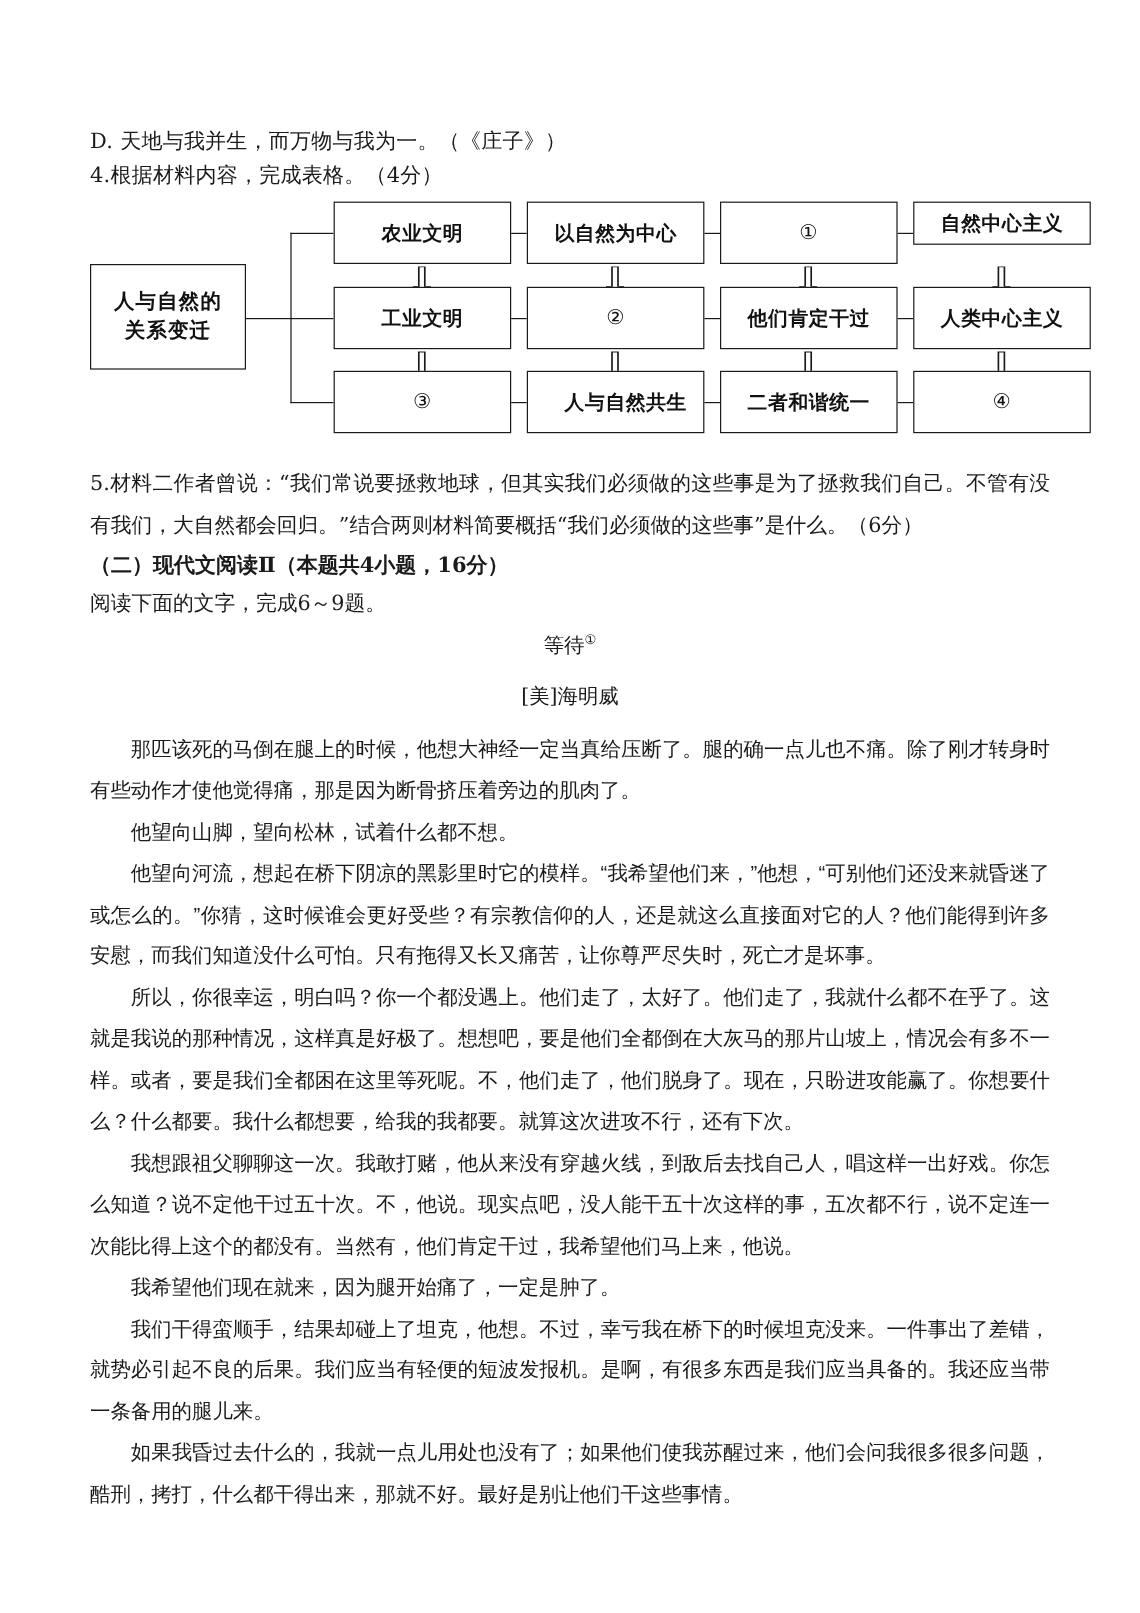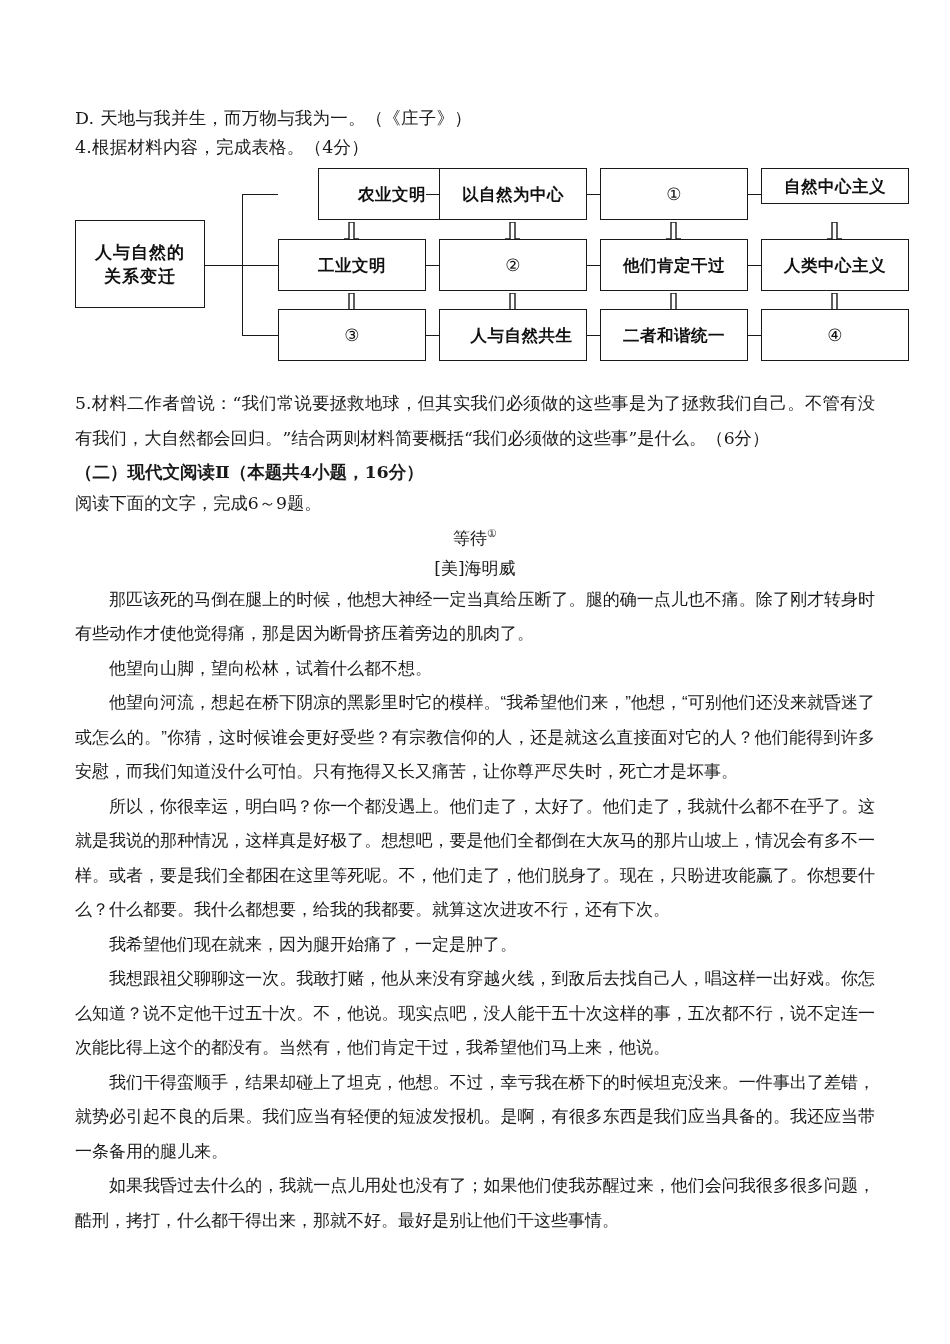--- a/index.html
+++ b/index.html
@@ -66,21 +66,21 @@
   .title-center {
     text-align: center;
     font-size: 17px;
     line-height: 30px;
     margin: 0;
   }
   .author-center {
     text-align: center;
     font-size: 17px;
     line-height: 30px;
-    margin: 0;
+    margin: 12px;
   }
   sup.mark {
     font-size: 11px;
     vertical-align: super;
   }
 
   
   .chart {
     position: relative;
     width: 800px;
@@ -146,21 +146,21 @@
           <div>关系变迁</div>
         </div>
       </div>
 
       <div class="hline" style="left:130px; top:97px; width:38px;"></div>
       <div class="vline" style="left:167px; top:26px; height:142px;"></div>
       <div class="hline" style="left:167px; top:26px; width:36px;"></div>
       <div class="hline" style="left:167px; top:97px; width:36px;"></div>
       <div class="hline" style="left:167px; top:167px; width:36px;"></div>
 
-      <div class="box" style="left:203px; top:0px; width:148px; height:52px;margin-left:40px;">农业文明</div>
+      <div class="box" style="left:203px; top:0px; width:148px; height:52px;">农业文明</div>
       <div class="hline" style="left:351px; top:26px; width:13px;"></div>
       <div class="box" style="left:364px; top:0px; width:148px; height:52px;">以自然为中心</div>
       <div class="hline" style="left:512px; top:26px; width:13px;"></div>
       <div class="box blank" style="left:525px; top:0px; width:148px; height:52px;">①</div>
       <div class="hline" style="left:673px; top:26px; width:13px;"></div>
       <div class="box" style="left:686px; top:0px; width:148px; height:36px;">自然中心主义</div>
 
       <svg class="arrow" style="left:269px; top:54px;" viewBox="0 0 15 28">
         <polygon points="5,0 10,0 10,17 14.5,17 7.5,27 0.5,17 5,17" fill="#fff" stroke="#1a1a1a" stroke-width="1.4"></polygon>
       </svg>
@@ -211,19 +211,19 @@
     <p class="sec-head">（二）现代文阅读Ⅱ（本题共4小题，16分）</p>
     <p class="sub-line">阅读下面的文字，完成6～9题。</p>
 
     <p class="title-center"><span>等待</span><sup class="mark">①</sup></p>
     <p class="author-center">[美]海明威</p>
 
     <p class="para indent">那匹该死的马倒在腿上的时候，他想大神经一定当真给压断了。腿的确一点儿也不痛。除了刚才转身时有些动作才使他觉得痛，那是因为断骨挤压着旁边的肌肉了。</p>
     <p class="para indent">他望向山脚，望向松林，试着什么都不想。</p>
     <p class="para indent">他望向河流，想起在桥下阴凉的黑影里时它的模样。“我希望他们来，”他想，“可别他们还没来就昏迷了或怎么的。”你猜，这时候谁会更好受些？有宗教信仰的人，还是就这么直接面对它的人？他们能得到许多安慰，而我们知道没什么可怕。只有拖得又长又痛苦，让你尊严尽失时，死亡才是坏事。</p>
     <p class="para indent">所以，你很幸运，明白吗？你一个都没遇上。他们走了，太好了。他们走了，我就什么都不在乎了。这就是我说的那种情况，这样真是好极了。想想吧，要是他们全都倒在大灰马的那片山坡上，情况会有多不一样。或者，要是我们全都困在这里等死呢。不，他们走了，他们脱身了。现在，只盼进攻能赢了。你想要什么？什么都要。我什么都想要，给我的我都要。就算这次进攻不行，还有下次。</p>
+    <p class="para indent">我想跟祖父聊聊这一次。我敢打赌，他从来没有穿越火线，到敌后去找自己人，唱这样一出好戏。你怎么知道？说不定他干过五十次。不，他说。现实点吧，没人能干五十次这样的事，五次都不行，说不定连一次能比得上这个的都没有。当然有，他们肯定干过，我希望他们马上来，他说。</p>
     <p class="para indent">我希望他们现在就来，因为腿开始痛了，一定是肿了。</p>
-    <p class="para indent">我想跟祖父聊聊这一次。我敢打赌，他从来没有穿越火线，到敌后去找自己人，唱这样一出好戏。你怎么知道？说不定他干过五十次。不，他说。现实点吧，没人能干五十次这样的事，五次都不行，说不定连一次能比得上这个的都没有。当然有，他们肯定干过，我希望他们马上来，他说。</p>
     <p class="para indent">我们干得蛮顺手，结果却碰上了坦克，他想。不过，幸亏我在桥下的时候坦克没来。一件事出了差错，就势必引起不良的后果。我们应当有轻便的短波发报机。是啊，有很多东西是我们应当具备的。我还应当带一条备用的腿儿来。</p>
     <p class="para indent">如果我昏过去什么的，我就一点儿用处也没有了；如果他们使我苏醒过来，他们会问我很多很多问题，酷刑，拷打，什么都干得出来，那就不好。最好是别让他们干这些事情。</p>
 
   </div>
 </div>
 
 </body></html>

